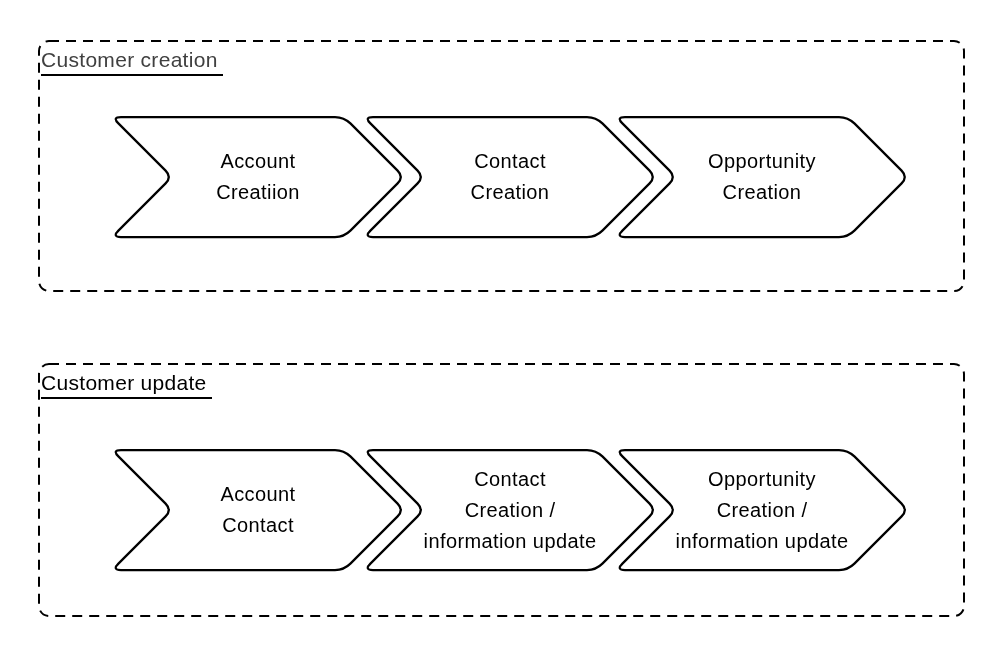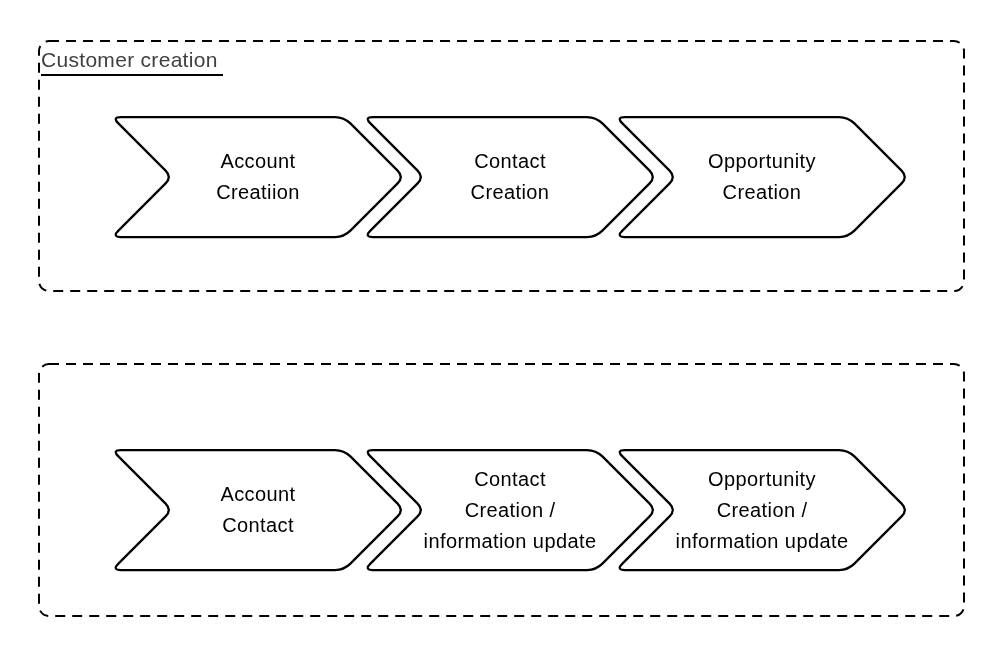--- a/index.html
+++ b/index.html
@@ -59,20 +59,21 @@
       <rect x="39" y="41" width="925" height="250" rx="10" fill="none" stroke="#000000" stroke-width="2" stroke-dasharray="10 7"></rect>
       <path d="M118.4 123.4 Q112 117 121.0 117.0 L335.0 117.0 Q344 117 350.4 123.4 L397.6 170.6 Q404 177 397.6 183.4 L350.4 230.6 Q344 237 335.0 237.0 L121.0 237.0 Q112 237 118.4 230.6 L165.6 183.4 Q172 177 165.6 170.6 Z" fill="#ffffff" stroke="#000000" stroke-width="2.25" stroke-linejoin="round"></path>
       <path d="M370.4 123.4 Q364 117 373.0 117.0 L587.0 117.0 Q596 117 602.4 123.4 L649.6 170.6 Q656 177 649.6 183.4 L602.4 230.6 Q596 237 587.0 237.0 L373.0 237.0 Q364 237 370.4 230.6 L417.6 183.4 Q424 177 417.6 170.6 Z" fill="#ffffff" stroke="#000000" stroke-width="2.25" stroke-linejoin="round"></path>
       <path d="M622.4 123.4 Q616 117 625.0 117.0 L839.0 117.0 Q848 117 854.4 123.4 L901.6 170.6 Q908 177 901.6 183.4 L854.4 230.6 Q848 237 839.0 237.0 L625.0 237.0 Q616 237 622.4 230.6 L669.6 183.4 Q676 177 669.6 170.6 Z" fill="#ffffff" stroke="#000000" stroke-width="2.25" stroke-linejoin="round"></path>
       <rect x="39" y="364" width="925" height="252" rx="10" fill="none" stroke="#000000" stroke-width="2" stroke-dasharray="10 7"></rect>
       <path d="M118.4 456.4 Q112 450 121.0 450.0 L335.0 450.0 Q344 450 350.4 456.4 L397.6 503.6 Q404 510 397.6 516.4 L350.4 563.6 Q344 570 335.0 570.0 L121.0 570.0 Q112 570 118.4 563.6 L165.6 516.4 Q172 510 165.6 503.6 Z" fill="#ffffff" stroke="#000000" stroke-width="2.25" stroke-linejoin="round"></path>
       <path d="M370.4 456.4 Q364 450 373.0 450.0 L587.0 450.0 Q596 450 602.4 456.4 L649.6 503.6 Q656 510 649.6 516.4 L602.4 563.6 Q596 570 587.0 570.0 L373.0 570.0 Q364 570 370.4 563.6 L417.6 516.4 Q424 510 417.6 503.6 Z" fill="#ffffff" stroke="#000000" stroke-width="2.25" stroke-linejoin="round"></path>
       <path d="M622.4 456.4 Q616 450 625.0 450.0 L839.0 450.0 Q848 450 854.4 456.4 L901.6 503.6 Q908 510 901.6 516.4 L854.4 563.6 Q848 570 839.0 570.0 L625.0 570.0 Q616 570 622.4 563.6 L669.6 516.4 Q676 510 669.6 503.6 Z" fill="#ffffff" stroke="#000000" stroke-width="2.25" stroke-linejoin="round"></path>
     </svg>
   <div class="group-title" style="left: 41px; top: 47px; color: #404040; border-bottom-color: rgb(0, 0, 0);">Customer creation</div>
+  <div class="group-title" style="left: 41px; top: 370px; color: rgb(0, 0, 0); border-bottom-color: rgb(0, 0, 0);">Customer update</div>
 <div class="step-label" style="left: 112px; top: 117px; width: 292px; height: 120px; color: rgb(0, 0, 0);">
       <div>Account</div>
       <div>Creatiion</div>
     </div>
     <div class="step-label" style="left: 364px; top: 117px; width: 292px; height: 120px; color: rgb(0, 0, 0);">
       <div>Contact</div>
       <div>Creation</div>
     </div>
     <div class="step-label" style="left: 616px; top: 117px; width: 292px; height: 120px; color: rgb(0, 0, 0);">
       <div>Opportunity</div>

